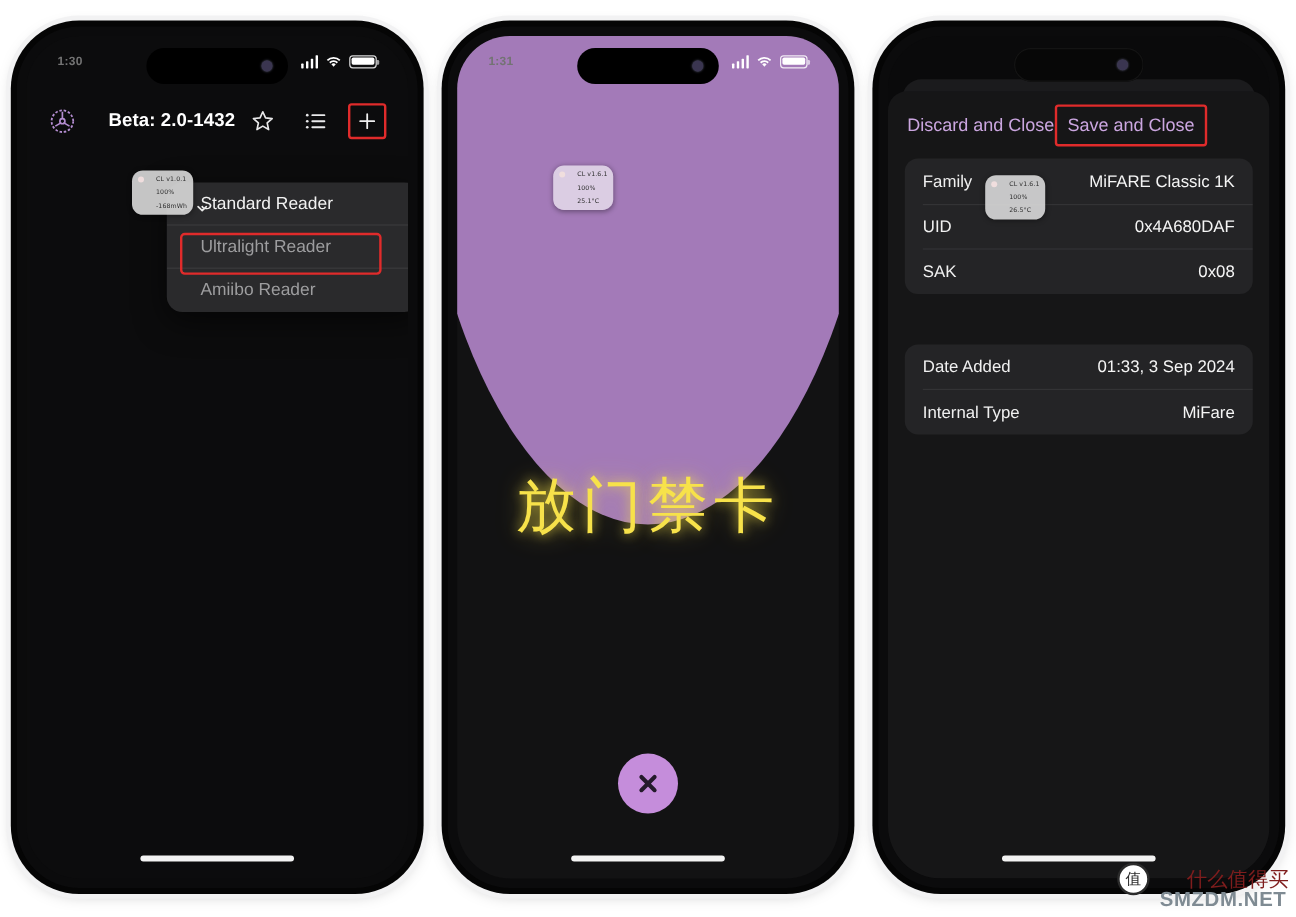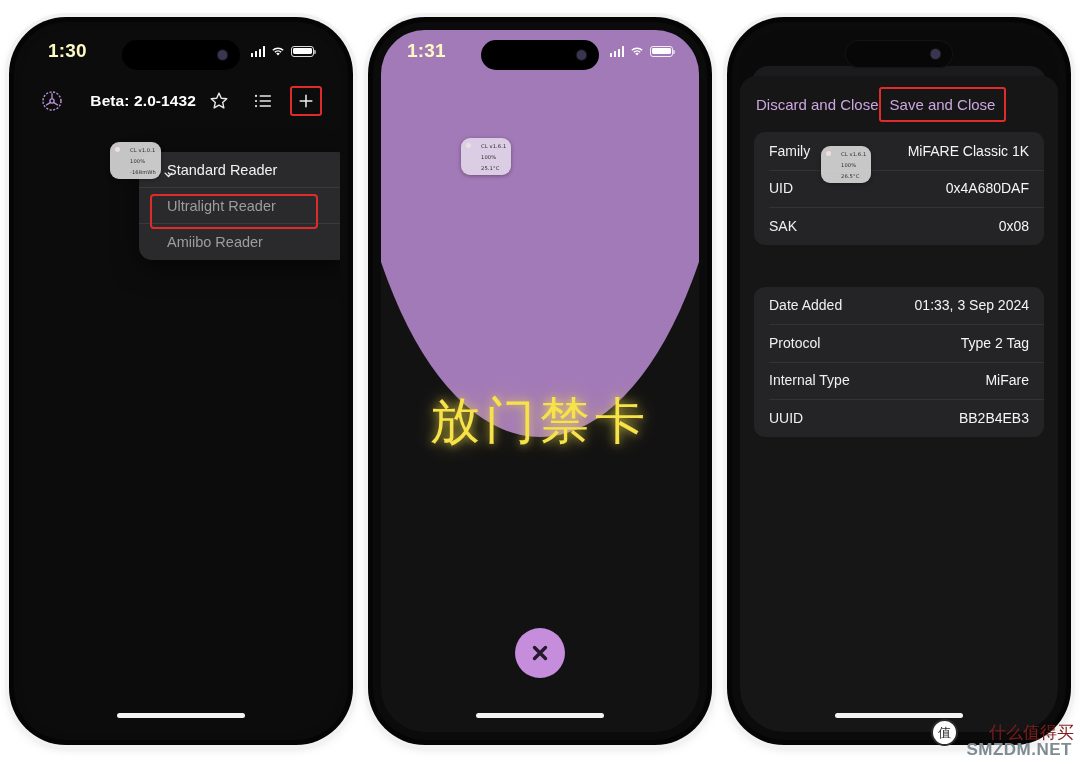--- a/index.html
+++ b/index.html
@@ -28,21 +28,21 @@
   }
   .screen.dark2{background:#121213;}
 
   
   .statusbar{
     position:absolute;top:0;left:0;right:0;height:42px;
     display:flex;align-items:center;justify-content:space-between;
     padding:0 26px;box-sizing:border-box;z-index:40;
     pointer-events:none;
   }
-  .st-time{color:#fef9c3;font-size:19px;font-weight:bold;letter-spacing:.2px;}
+  .st-time{color:#737373;font-size:10px;font-weight:bold;letter-spacing:.2px;}
   .st-icons{display:flex;align-items:center;gap:6px;}
   .sig{display:flex;align-items:flex-end;gap:1.5px;height:11px;}
   .sig i{display:block;width:2.5px;background:#fff;border-radius:.5px;}
   .sig i:nth-child(1){height:4px}
   .sig i:nth-child(2){height:6px}
   .sig i:nth-child(3){height:8px}
   .sig i:nth-child(4){height:11px}
   .wifi{position:relative;width:14px;height:11px;}
   .wifi svg{display:block}
   .batt{
@@ -411,30 +411,22 @@
             <span class="v">0x08</span>
           </div>
         </div>
 
         <div class="group second">
           <div class="grow">
             <span class="k">Date Added</span>
             <span class="v">01:33, 3 Sep 2024</span>
           </div>
           <div class="grow">
-            <span class="k">Protocol</span>
-            <span class="v">Type 2 Tag</span>
-          </div>
-          <div class="grow">
             <span class="k">Internal Type</span>
             <span class="v">MiFare</span>
-          </div>
-          <div class="grow">
-            <span class="k">UUID</span>
-            <span class="v">BB2B4EB3</span>
           </div>
         </div>
       </div>
 
       <div class="cl-widget" style="left:81px;top:116px;">
         <div class="cl-row">
           <span class="glyph"><span class="g-toggle"></span></span>
           <span class="txt">CL v1.6.1</span>
         </div>
         <div class="cl-row">

